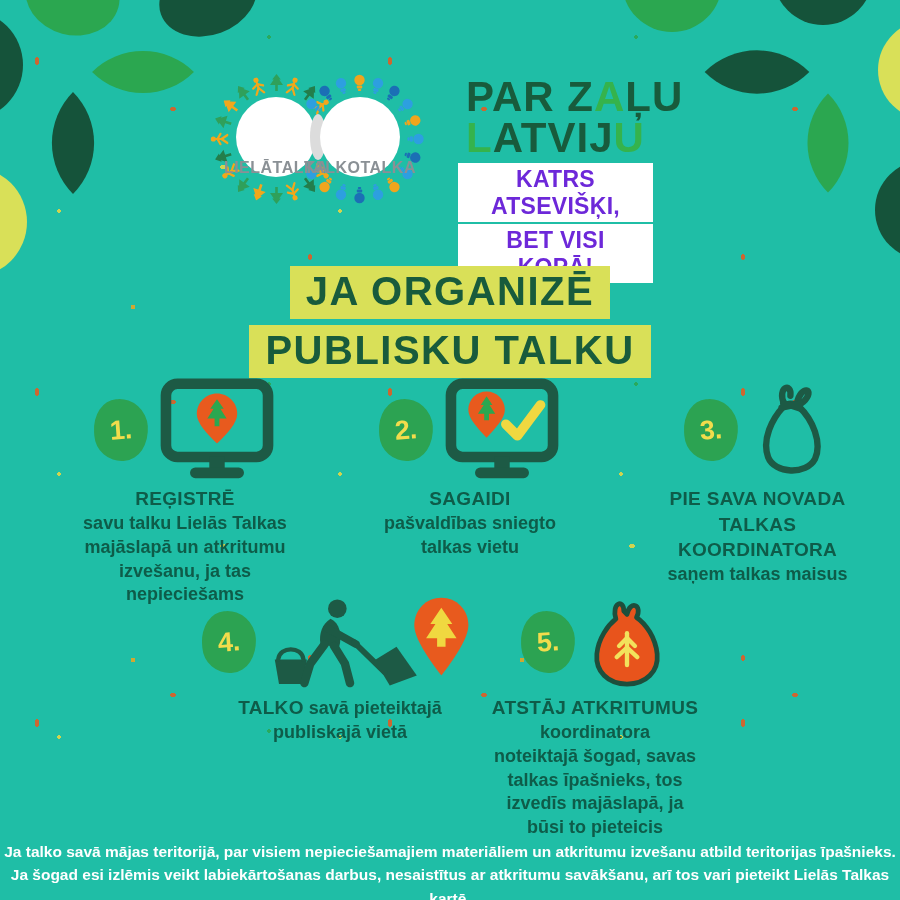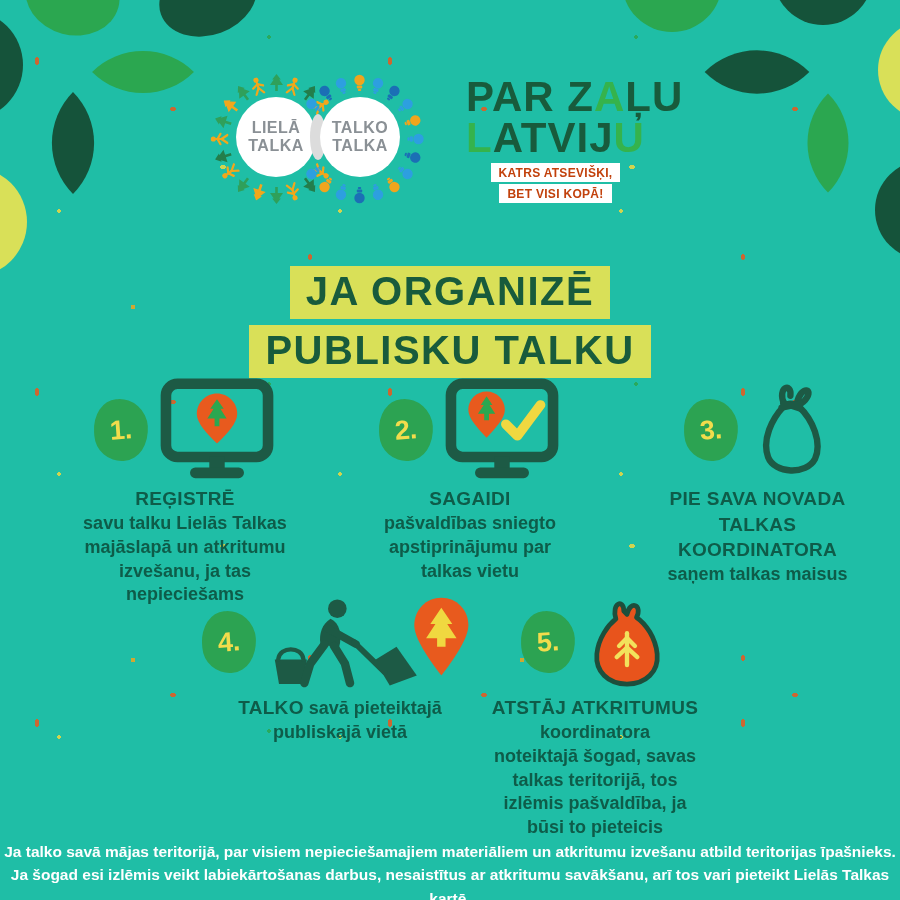--- a/index.html
+++ b/index.html
@@ -19,31 +19,31 @@
   .leaf,.dot{position:absolute;}
   .dot{border-radius:50%;}
   .lens{border-radius:0 100% 0 100%;}
   .c-dark{background:#15533A;} .c-mid{background:#2BA750;} .c-yg{background:#D9E058;}
 
   
   .logo{position:absolute;left:215px;top:70px;width:230px;height:150px;}
   .ring{position:absolute;inset:0;}
   .ring span{position:absolute;}
   .circle{position:absolute;width:80px;height:80px;border-radius:50%;background:#fff;
-          display:flex;flex-direction:column;align-items:center;justify-content:center;
+          display:flex;align-items:flex-end;justify-content:center;
           color:#8A9095;font-weight:800;font-size:16px;line-height:1.15;letter-spacing:.5px;}
   .seam{position:absolute;left:95px;top:44px;width:16px;height:46px;border-radius:50%;background:#DCDCDC;}
 
   
   .slogan{position:absolute;left:466px;top:76px;font-weight:800;font-size:42px;
           line-height:.98;letter-spacing:1px;}
   .seg-d{color:#185B3C;} .seg-g{color:#35B34C;}
   .badges{position:absolute;left:458px;top:163px;width:195px;text-align:center;}
-  .badges span{display:inline-block;background:#fff;color:#c2410c;font-weight:800;
-               font-size:12px;padding:3px 8px 2px;margin-bottom:2px;letter-spacing:.3px;}
+  .badges span{display:inline-block;background:#fff;color:#6d28d9;font-weight:800;
+               font-size:23px;padding:3px 8px 2px;margin-bottom:2px;letter-spacing:.3px;}
 
   
   .title{position:absolute;left:0;right:0;top:263px;text-align:center;}
   .title span{display:inline-block;background:#D9E058;color:#185B3C;font-weight:800;
               font-size:40px;letter-spacing:1.5px;padding:3px 16px 5px;margin:3px 0;}
 
   
   .step{position:absolute;text-align:center;}
   .step-head{display:flex;align-items:center;justify-content:center;gap:10px;height:100px;margin-bottom:6px;}
   .row2 .step-head{height:94px;}
@@ -331,21 +331,20 @@
         <rect x="32" y="93" width="56" height="11" rx="5.5" fill="#1D5A45"></rect>
         <path d="M44,14 C33.5,14 25,22.5 25,33 C25,42 35,52.5 44,62 C53,52.5 63,42 63,33 C63,22.5 54.5,14 44,14 Z" fill="#E85A1E"></path>
         <polygon points="44,19 38,28 41,28 35,37 41.5,37 41.5,44 46.5,44 46.5,37 53,37 47,28 50,28" fill="#2BA750"></polygon>
         <path d="M64,48 L76,60 L100,28" fill="none" stroke="#F0D840" stroke-width="10" stroke-linecap="round" stroke-linejoin="round"></path>
       </svg>
     </div>
     <div class="step-text">
       <div class="step-heading">SAGAIDI</div>
       <div>
           <div class="step-line">pašvaldības sniegto</div>
-          <div class="step-line">apstiprinājumu par</div>
           <div class="step-line">talkas vietu</div>
         </div>
     </div>
   </div>
 
   <div class="step s3">
     <div class="step-head">
       <div class="badge">
           <b>3.</b>
         </div>
@@ -413,22 +412,22 @@
           <path d="M50,58 L40,68 M50,58 L60,68"></path>
           <path d="M50,70 L37,82 M50,70 L63,82"></path>
         </g>
       </svg>
     </div>
     <div class="step-text">
       <div class="step-heading">ATSTĀJ ATKRITUMUS</div>
       <div>
           <div class="step-line">koordinatora</div>
           <div class="step-line">noteiktajā šogad, savas</div>
-          <div class="step-line">talkas teritorijā, tos</div>
-          <div class="step-line">izlēmis pašvaldība, ja</div>
+          <div class="step-line">talkas īpašnieks, tos</div>
+          <div class="step-line">izvedīs majāslapā, ja</div>
           <div class="step-line">būsi to pieteicis</div>
         </div>
     </div>
   </div>
 
   <div class="footer">
     <div>Ja talko savā mājas teritorijā, par visiem nepieciešamajiem materiāliem un atkritumu izvešanu atbild teritorijas īpašnieks.</div>
     <div>Ja šogad esi izlēmis veikt labiekārtošanas darbus, nesaistītus ar atkritumu savākšanu, arī tos vari pieteikt Lielās Talkas kartē.</div>
   </div>
 </div>

